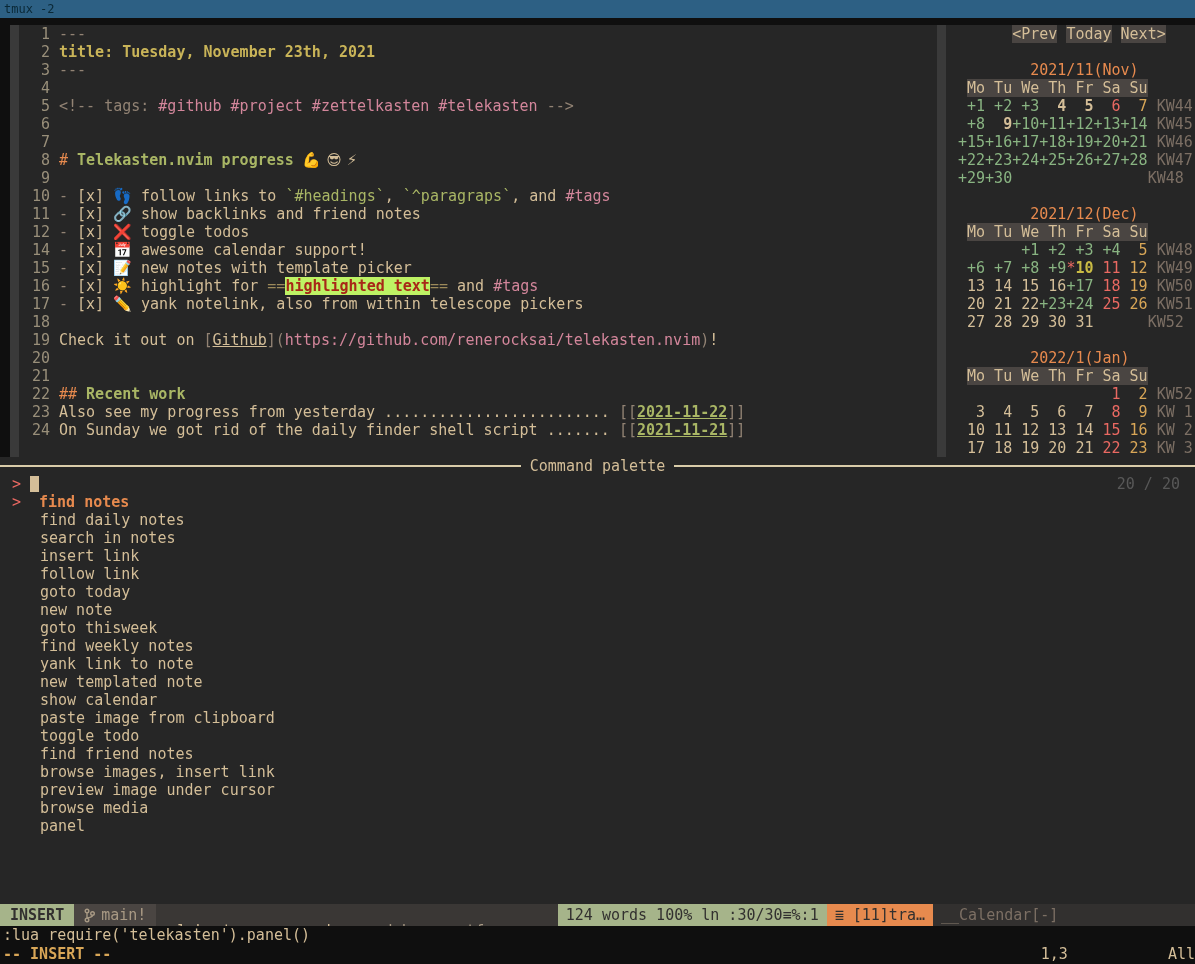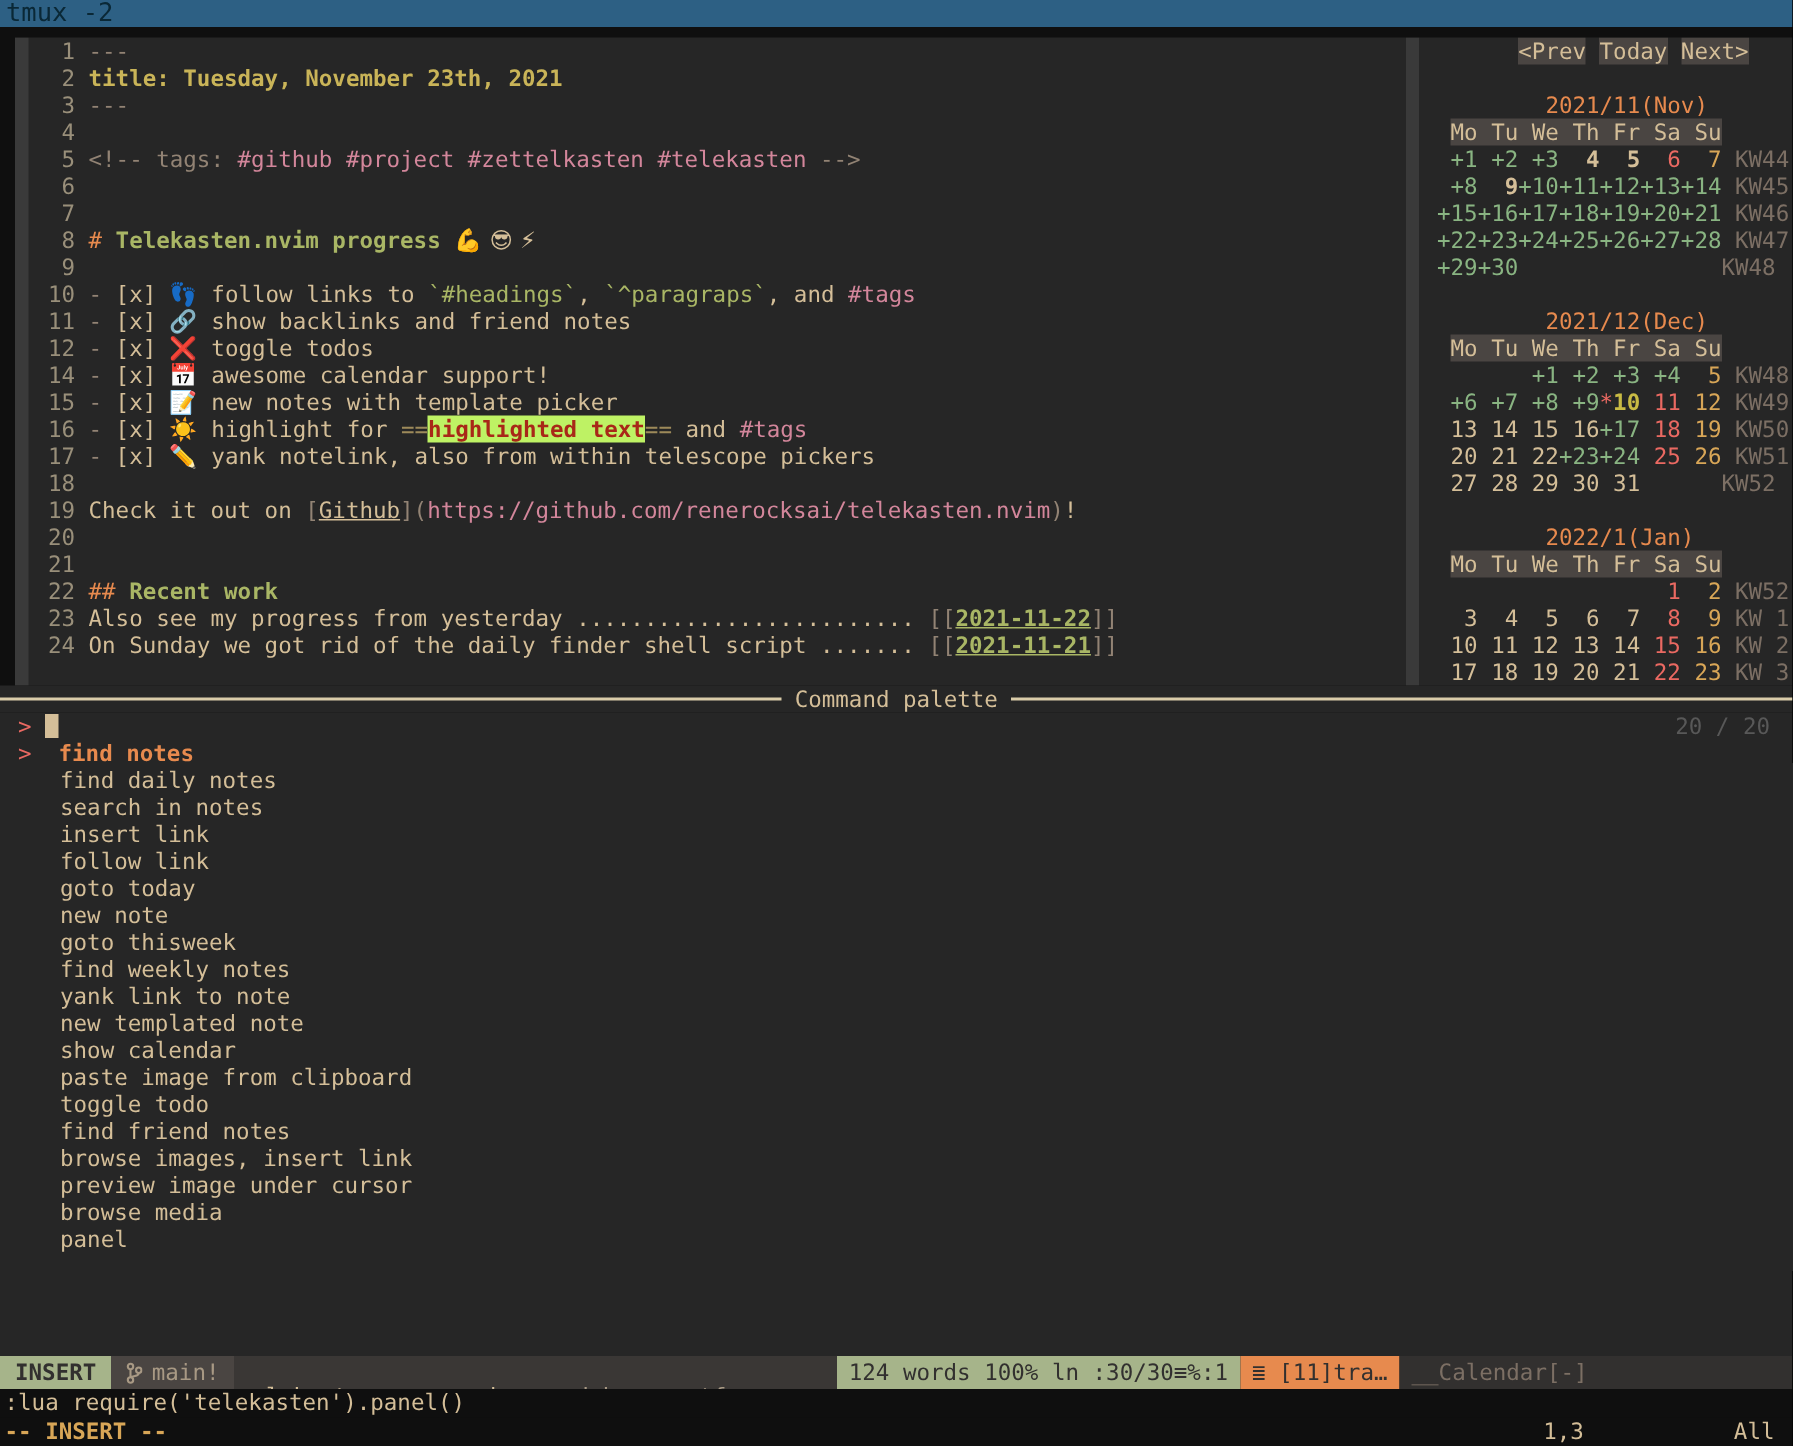--- a/index.html
+++ b/index.html
@@ -1,20 +1,20 @@
 <!DOCTYPE html>
 <html><head>
 <meta charset="utf-8">
 <style>
   html,body{margin:0;padding:0;background:#000;}
   body{width:1195px;height:964px;overflow:hidden;
        font-family:"DejaVu Sans Mono",monospace;font-size:15px;line-height:18px;}
   .screen{width:1195px;height:964px;display:flex;flex-direction:column;}
   
-  .titlebar{height:18px;background:#2d6084;color:#0a2836;font-size:17px;line-height:18px;padding-left:4px;}
+  .titlebar{height:18px;background:#2d6084;color:#0a2836;font-size:12px;line-height:18px;padding-left:4px;}
   
   .term{height:946px;background:#0f0f0f;display:flex;flex-direction:column;}
   .top{height:439px;padding-top:7px;box-sizing:border-box;display:flex;}
   .editor{flex:1;background:#262626;margin-left:10px;position:relative;padding-left:9px;box-sizing:border-box;overflow:hidden;}
   .cal{width:258px;background:#262626;position:relative;padding-left:21px;box-sizing:border-box;overflow:hidden;}
   .signcol{position:absolute;left:0;top:0;bottom:0;width:9px;background:#3a3a3a;}
   .row{height:18px;white-space:pre;}
   .erow{display:flex;}
   .lnum{flex:none;width:31px;text-align:right;color:#998f7a;margin-right:9px;white-space:pre;}
   .code{white-space:pre;color:#d4be98;}
@@ -55,21 +55,21 @@
   .st-ft{color:#a89984;margin-left:30px;}
   .st-enc{color:#a89984;margin-left:24px;}
   .st-words{background:#a6b48a;color:#32302f;padding:0 8px;}
   .st-tab{background:#e78a4e;color:#32302f;padding:0 8px;}
   .st-cal{background:#32302f;color:#7c6f64;flex:0 0 262px;padding-left:8px;box-sizing:border-box;}
   
   .cmd{height:19px;background:#0f0f0f;color:#d4be98;padding-left:3px;white-space:pre;line-height:19px;}
   .bottom{height:19px;background:#0f0f0f;display:flex;color:#d4be98;padding-left:3px;line-height:19px;}
   .b-mode{color:#d8a657;font-weight:bold;}
   .b-pos{margin-left:auto;}
-  .b-all{margin-left:100px;margin-right:12px;}
+  .b-all{margin-left:100px;}
 </style>
 </head>
 <body>
 
 <div class="screen">
   <div class="titlebar">tmux -2</div>
   <div class="term">
 
     <div class="top">
       <div class="editor" id="editor">

